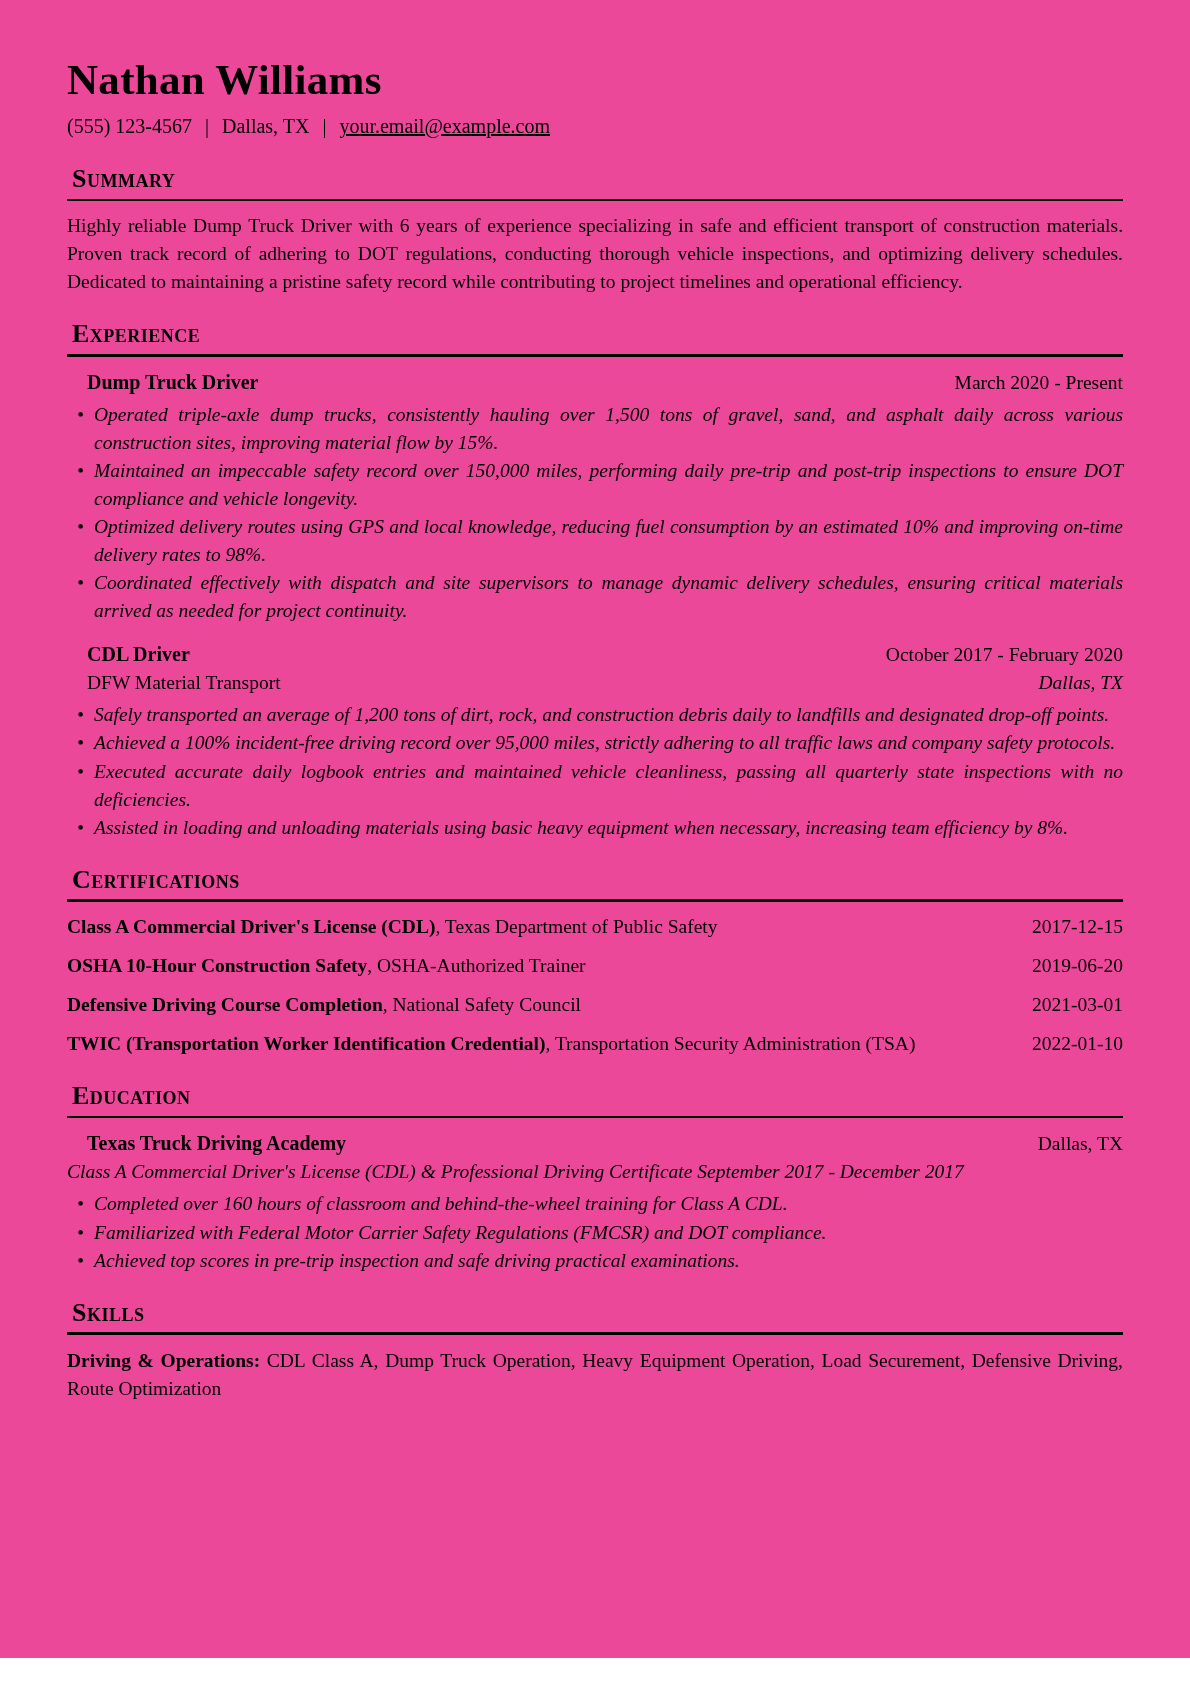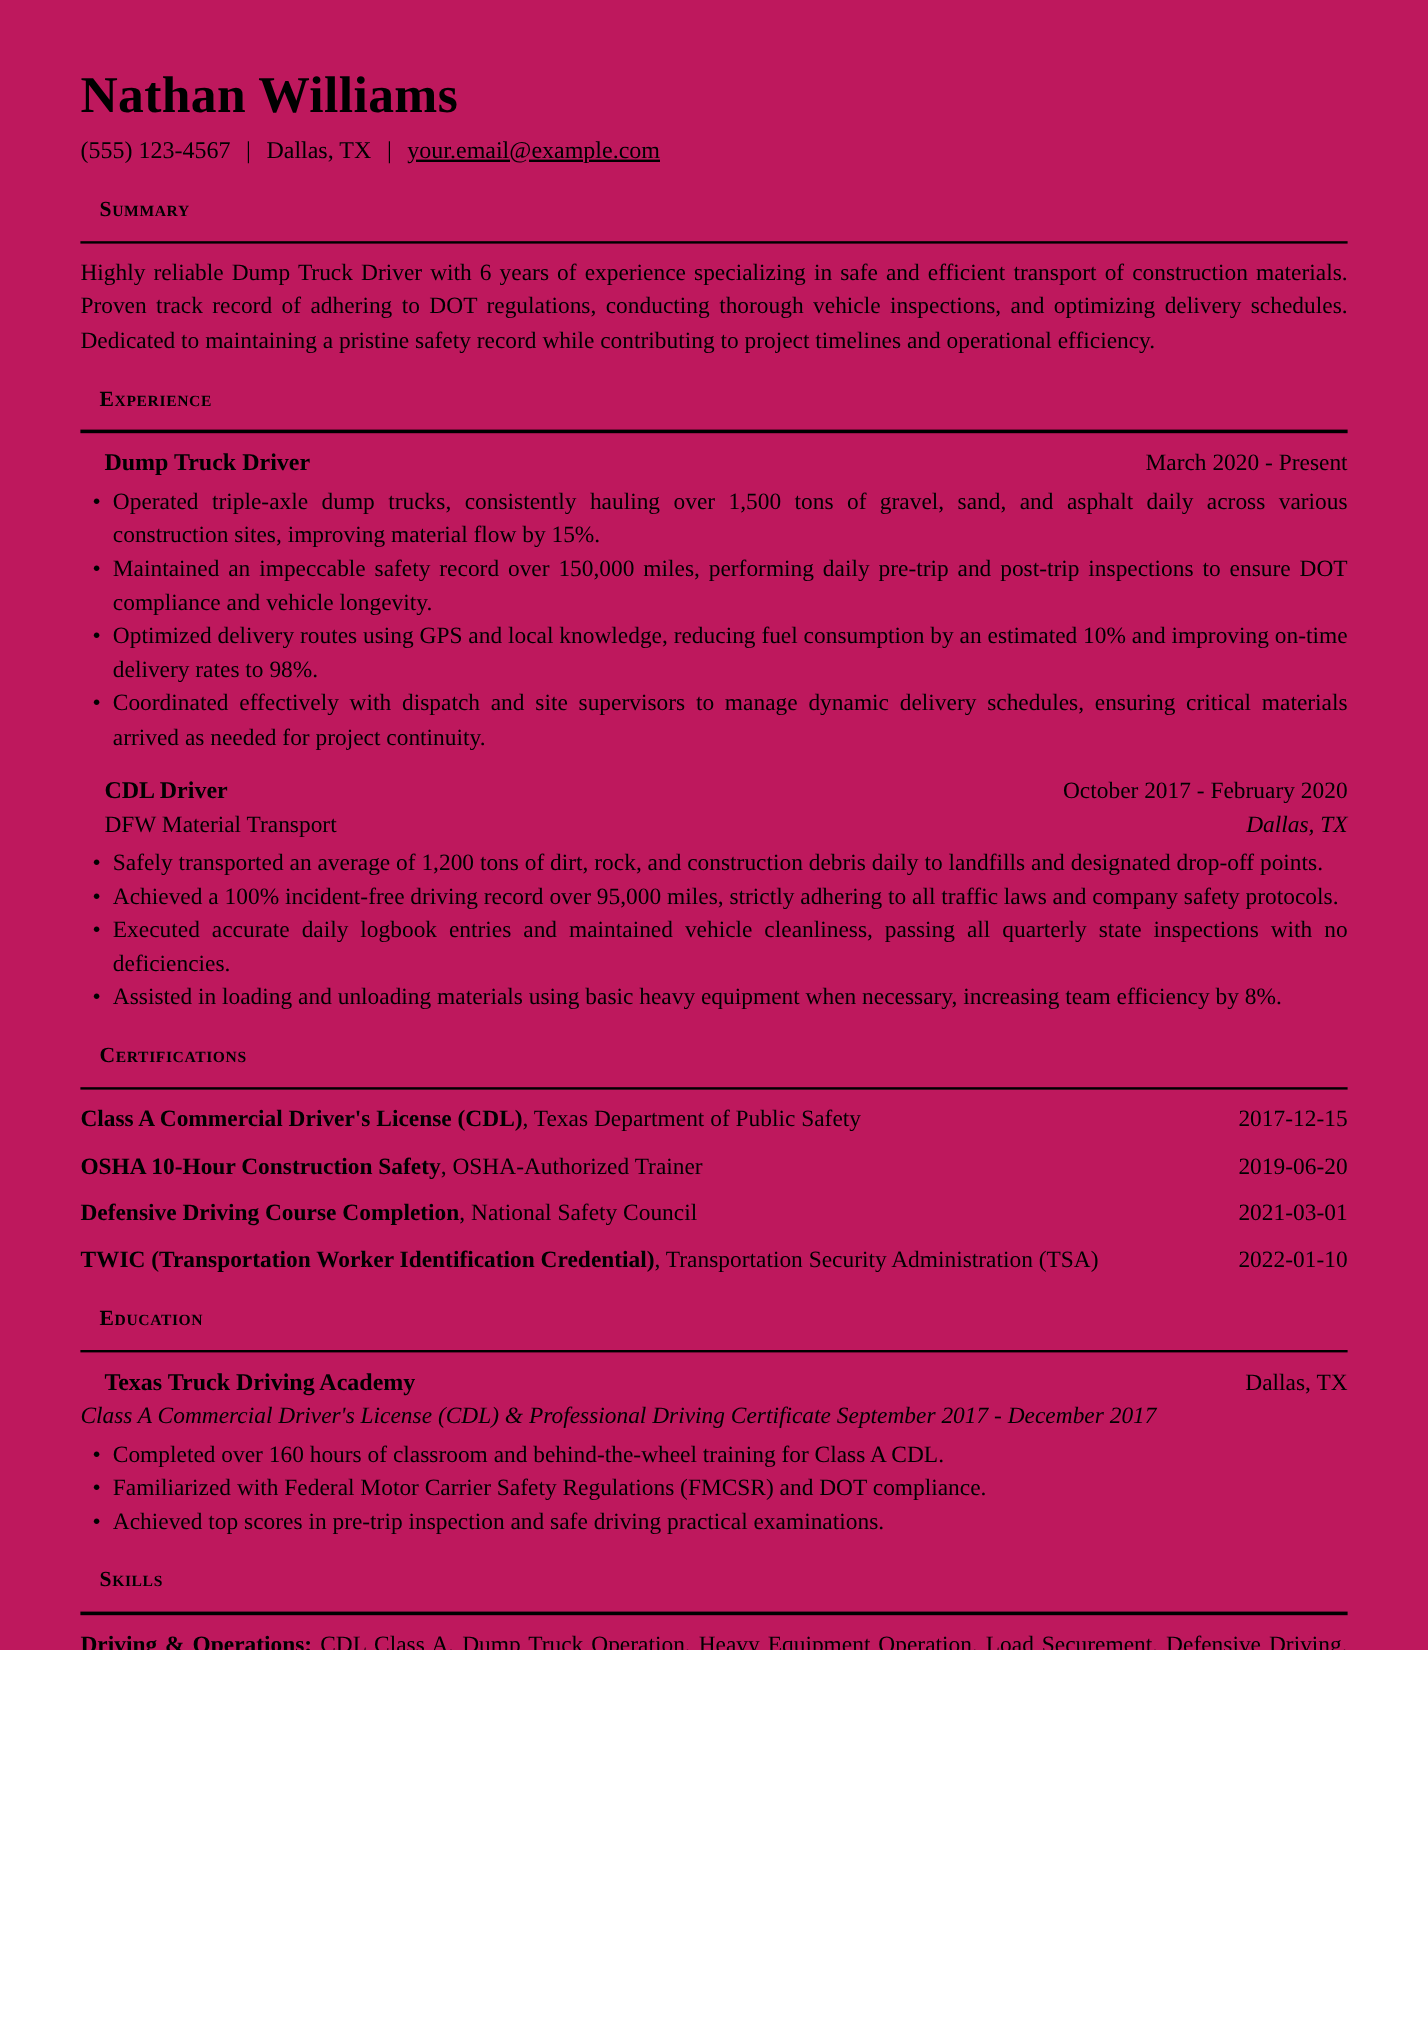--- a/index.html
+++ b/index.html
@@ -1,41 +1,41 @@
 <!DOCTYPE html>
 <html><head>
 <meta charset="utf-8">
 <style>
   html,body { margin:0; padding:0; background:#ffffff; }
   .page {
-    width:1190px; height:1375px; box-sizing:border-box;
+    width:1190px; height:1658px; box-sizing:border-box;
     padding:50px 67px 40px 67px;
     font-family:"Liberation Serif","DejaVu Serif",serif;
     color:#000; font-size:19.5px; line-height:1.44;
-    background:#be185d; overflow:hidden;
+    background:#ec4899; overflow:hidden;
   }
   h1.name { font-size:43px; font-weight:bold; margin:6px 0 0 0; line-height:1.1; letter-spacing:0.3px; }
   .contact { margin-top:9px; font-size:20px; }
   .contact .sep { margin:0 13px; }
   .contact a.email { color:#000; text-decoration:underline; cursor:pointer; }
 
   section { margin-top:24px; }
-  h2.sec-title { font-size:18px; font-variant:small-caps; font-weight:bold; margin:16px; line-height:1.1; letter-spacing:0.5px; }
+  h2.sec-title { font-size:26px; font-variant:small-caps; font-weight:bold; margin:5px; line-height:1.1; letter-spacing:0.5px; }
   .rule { height:2.5px; background:#000; margin-top:5px; }
 
   p.just { text-align:justify; margin:11px 0 0 0; }
 
   .entry { margin-top:11px; }
   .entry + .entry { margin-top:15px; }
   .row { display:flex; justify-content:space-between; align-items:baseline;margin-left:20px; }
   .job-title { font-weight:bold; font-size:20px; }
   .italic { font-style:italic; }
   .nowrap { white-space:nowrap; margin-left:16px; }
 
-  ul.bullets { margin:4px 0 0 0; padding:0 0 0 27px; list-style:none; }
+  ul.bullets { margin:4px 0 0 0; padding:0 0 0 27px; list-style:none;font-style:italic; }
   ul.bullets li { position:relative; text-align:justify; }
   ul.bullets li::before { content:"\2022"; position:absolute; left:-17px; }
 
   .cert-row { display:flex; align-items:flex-end; margin-top:11px; }
   .cert-row:first-of-type { margin-top:12px; }
   .cert-left { flex:1; }
   .cert-name { font-weight:bold;margin-top:16px; }
   .cert-date { white-space:nowrap; margin-left:14px; }
 
   .ed-head { margin-top:11px; }

